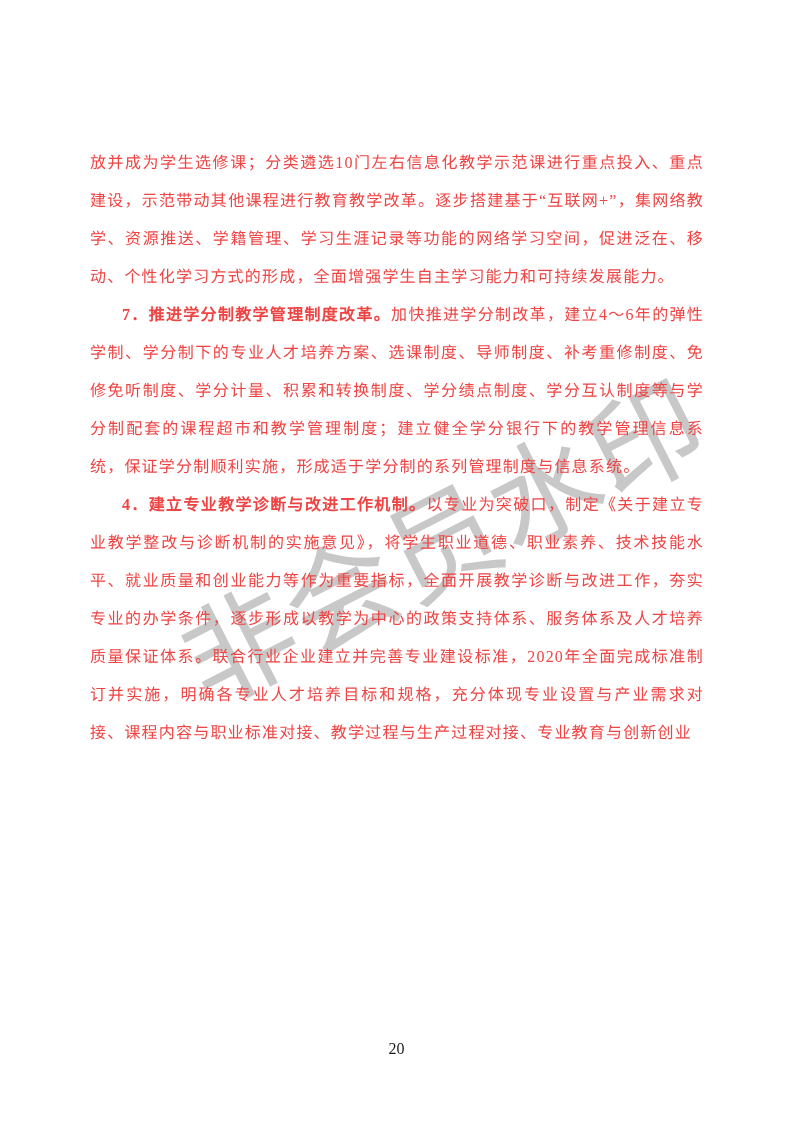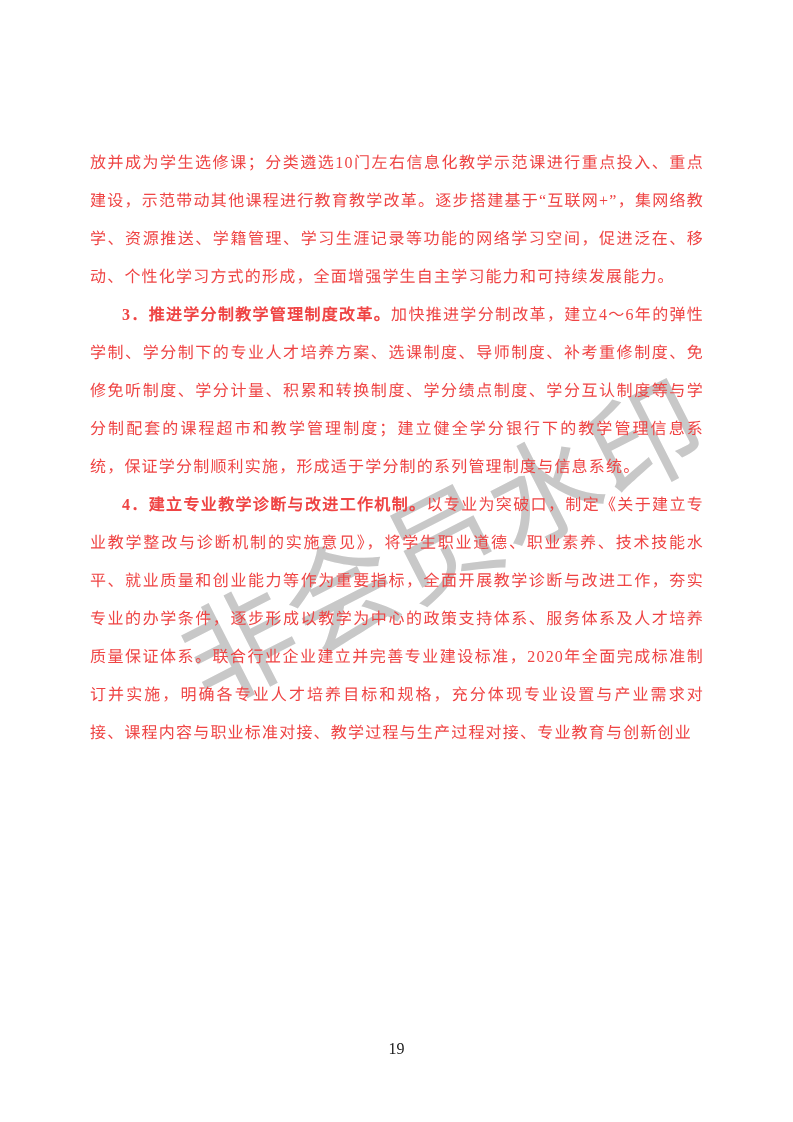--- a/index.html
+++ b/index.html
@@ -67,21 +67,21 @@
 <body>
 
 <div class="page">
 
   <div class="watermark" style="color: rgb(200, 200, 200);">非会员水印</div>
 
   <div class="content">
 
     <p class="para"><span>放并成为学生选修课；分类遴选10门左右信息化教学示范课进行重点投入、重点建设，示范带动其他课程进行教育教学改革。逐步搭建基于“互联网+”，集网络教学、资源推送、学籍管理、学习生涯记录等功能的网络学习空间，促进泛在、移动、个性化学习方式的形成，全面增强学生自主学习能力和可持续发展能力。</span></p>
 
-    <p class="para para-indent"><span class="lead">3．推进学分制教学管理制度改革。</span><span>加快推进学分制改革，建立4～6年的弹性学制、学分制下的专业人才培养方案、选课制度、导师制度、补考重修制度、免修免听制度、学分计量、积累和转换制度、学分绩点制度、学分互认制度等与学分制配套的课程超市和教学管理制度；建立健全学分银行下的教学管理信息系统，保证学分制顺利实施，形成适于学分制的系列管理制度与信息系统。</span></p>
+    <p class="para para-indent"><span class="lead">7．推进学分制教学管理制度改革。</span><span>加快推进学分制改革，建立4～6年的弹性学制、学分制下的专业人才培养方案、选课制度、导师制度、补考重修制度、免修免听制度、学分计量、积累和转换制度、学分绩点制度、学分互认制度等与学分制配套的课程超市和教学管理制度；建立健全学分银行下的教学管理信息系统，保证学分制顺利实施，形成适于学分制的系列管理制度与信息系统。</span></p>
 
     <p class="para para-indent"><span class="lead">4．建立专业教学诊断与改进工作机制。</span><span>以专业为突破口，制定《关于建立专业教学整改与诊断机制的实施意见》，将学生职业道德、职业素养、技术技能水平、就业质量和创业能力等作为重要指标，全面开展教学诊断与改进工作，夯实专业的办学条件，逐步形成以教学为中心的政策支持体系、服务体系及人才培养质量保证体系。联合行业企业建立并完善专业建设标准，2020年全面完成标准制订并实施，明确各专业人才培养目标和规格，充分体现专业设置与产业需求对接、课程内容与职业标准对接、教学过程与生产过程对接、专业教育与创新创业</span></p>
 
   </div>
 
-  <div class="pageno">19</div>
+  <div class="pageno">20</div>
 
 </div>
 
 </body></html>

